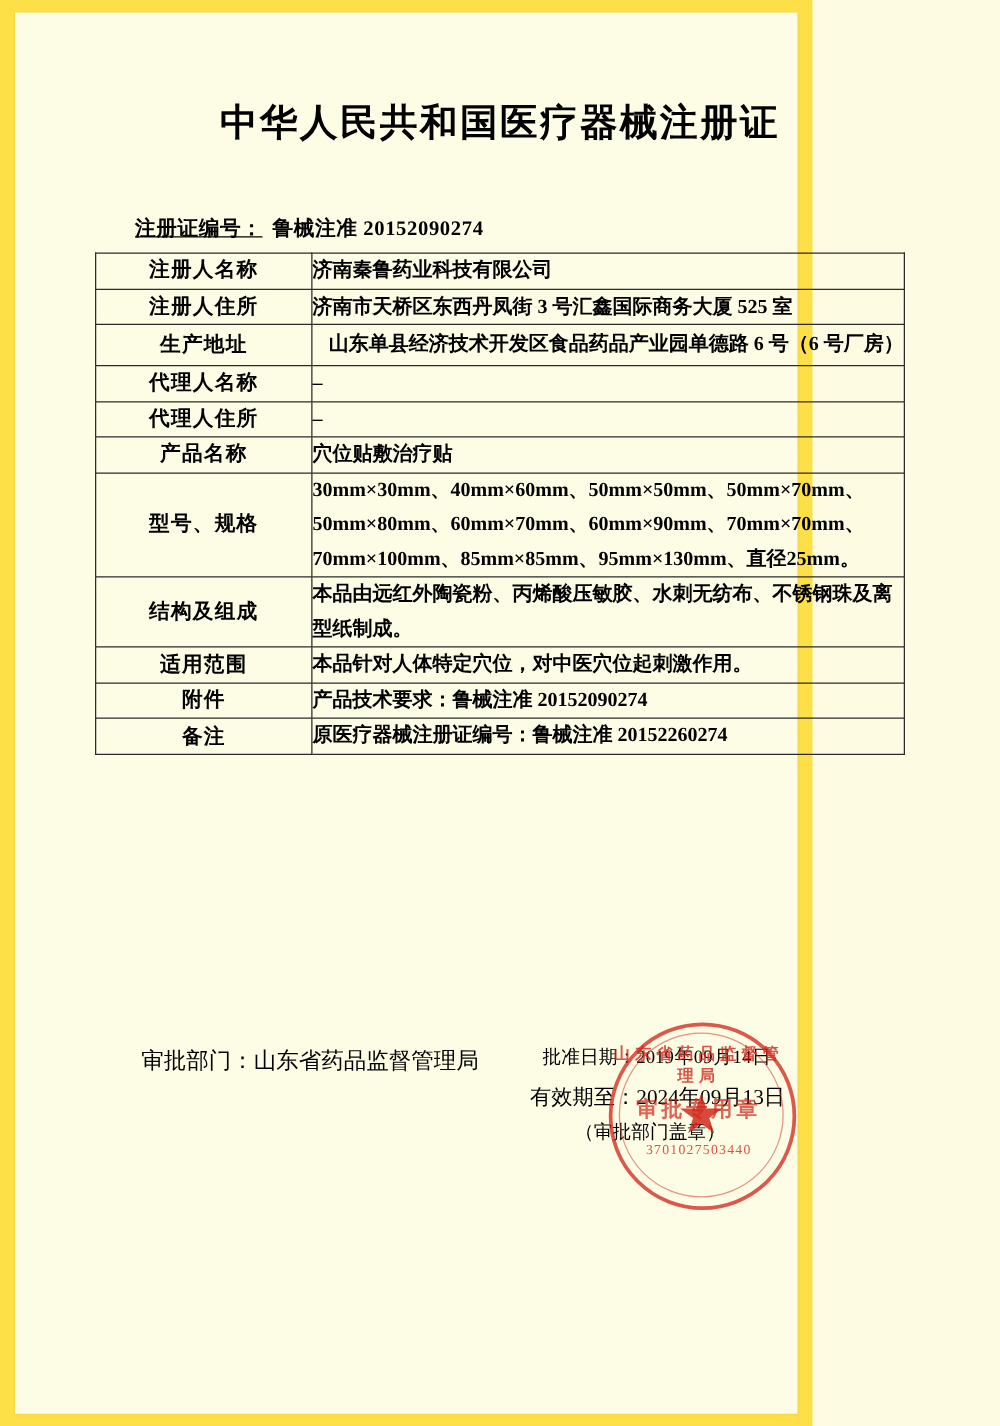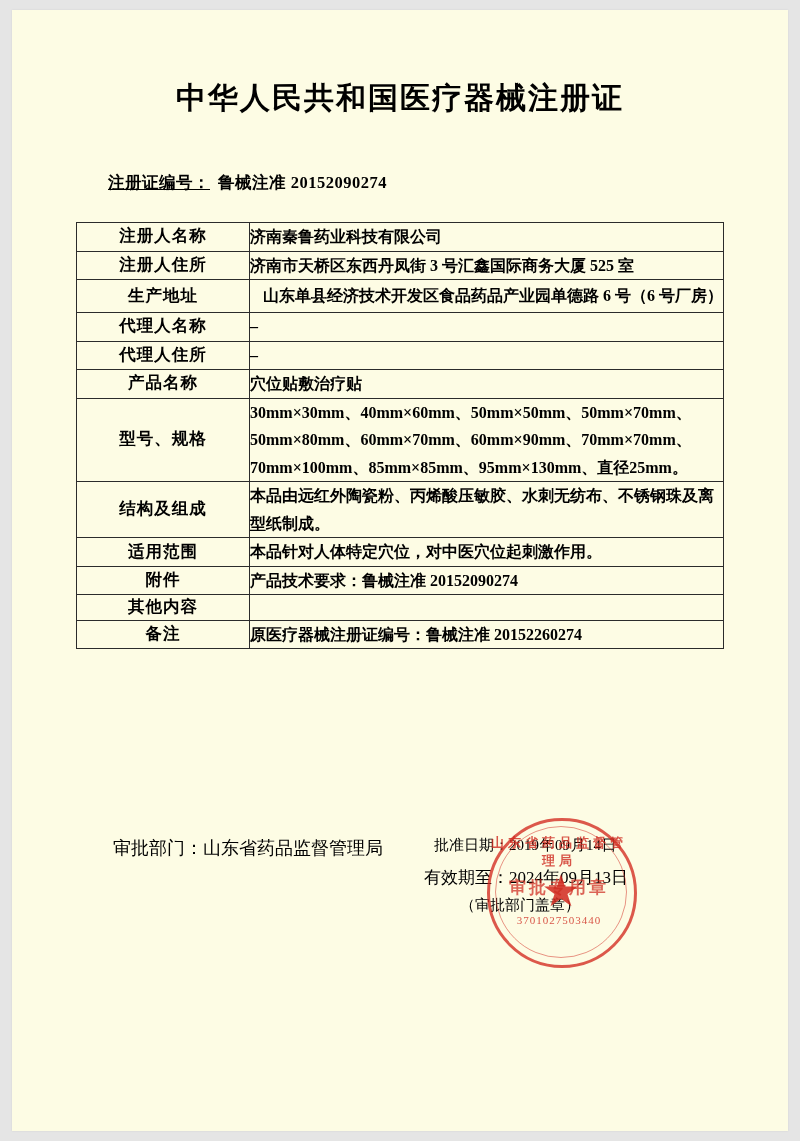--- a/index.html
+++ b/index.html
@@ -10,23 +10,23 @@
     width: 800px;
     height: 1141px;
     background: #fdfce2;
     font-family: "Liberation Serif", "DejaVu Serif", serif;
     color: #111;
     position: relative;
     overflow: hidden;
   }
   .page {
     position: relative;
-    width: 800px;
+    width: 650px;
     height: 1141px;
-    background: #e5e5e5;
+    background: #fde047;
     box-sizing: border-box;
   }
   .paper-edge {
     position: absolute;
     left: 12px;
     top: 10px;
     right: 12px;
     bottom: 10px;
     background: #fdfce4;
     box-shadow: 0 0 2px rgba(0,0,0,0.08);
@@ -54,21 +54,21 @@
   .reg-number-line .rn-label {
     font-weight: bold;
     text-decoration: underline;
   }
   .reg-number-line .rn-value {
     font-weight: bold;
     margin-left: 8px;
   }
   table.main-table {
     position: absolute;
-    top: 222px;
+    top: 202px;
     left: 76px;
     width: 648px;
     border-collapse: collapse;
     table-layout: fixed;
     padding-left: 24px;
   }
   table.main-table td {
     border: 1px solid #2b2b2b;
     padding: 0;
     vertical-align: middle;
@@ -262,24 +262,20 @@
         <td class="label-cell">结构及组成</td>
         <td class="value-cell">本品由远红外陶瓷粉、丙烯酸压敏胶、水刺无纺布、不锈钢珠及离型纸制成。</td>
       </tr>
       <tr>
         <td class="label-cell">适用范围</td>
         <td class="value-cell">本品针对人体特定穴位，对中医穴位起刺激作用。</td>
       </tr>
       <tr>
         <td class="label-cell">附件</td>
         <td class="value-cell">产品技术要求：鲁械注准 20152090274</td>
-      </tr>
-      <tr>
-        <td class="label-cell">其他内容</td>
-        <td class="value-cell"></td>
       </tr>
       <tr>
         <td class="label-cell">备注</td>
         <td class="value-cell">原医疗器械注册证编号：鲁械注准 20152260274</td>
       </tr>
     </tbody>
   </table>
 
   <div class="footer">
     <div class="dept">

